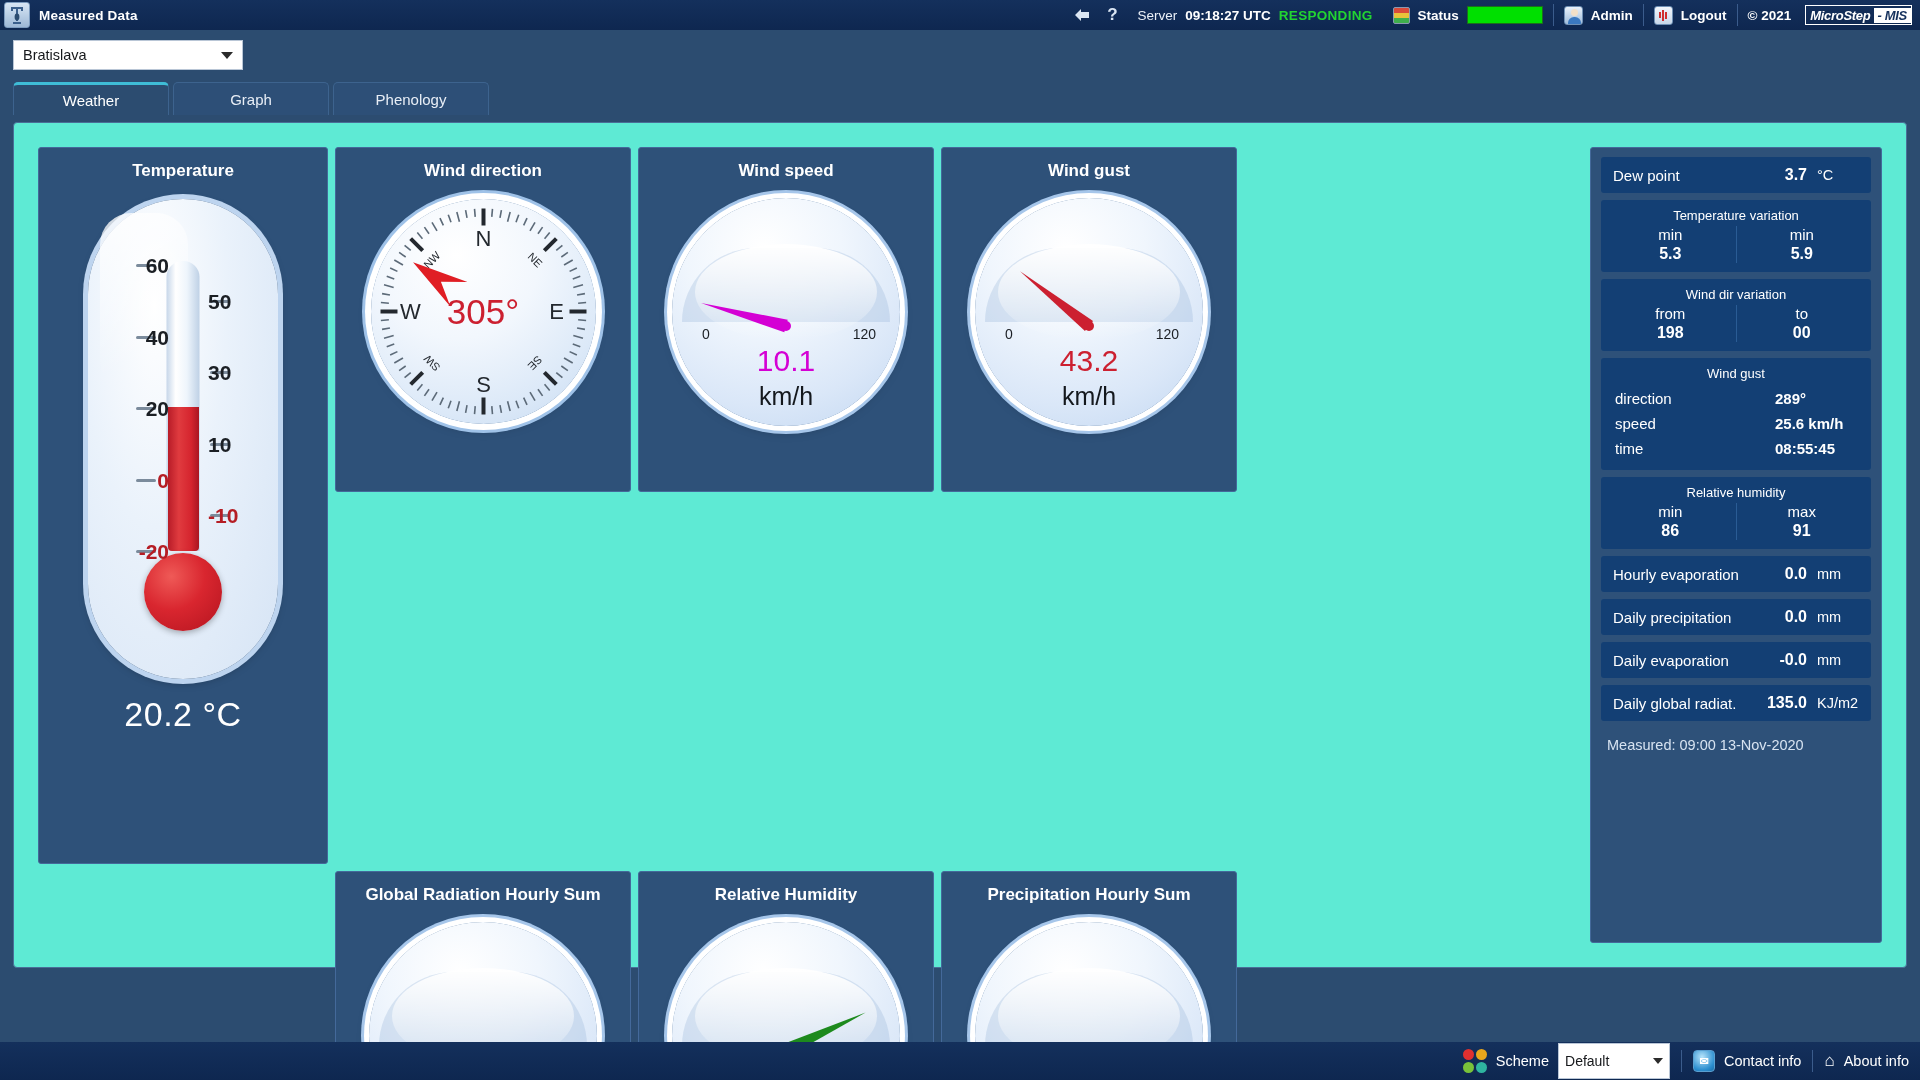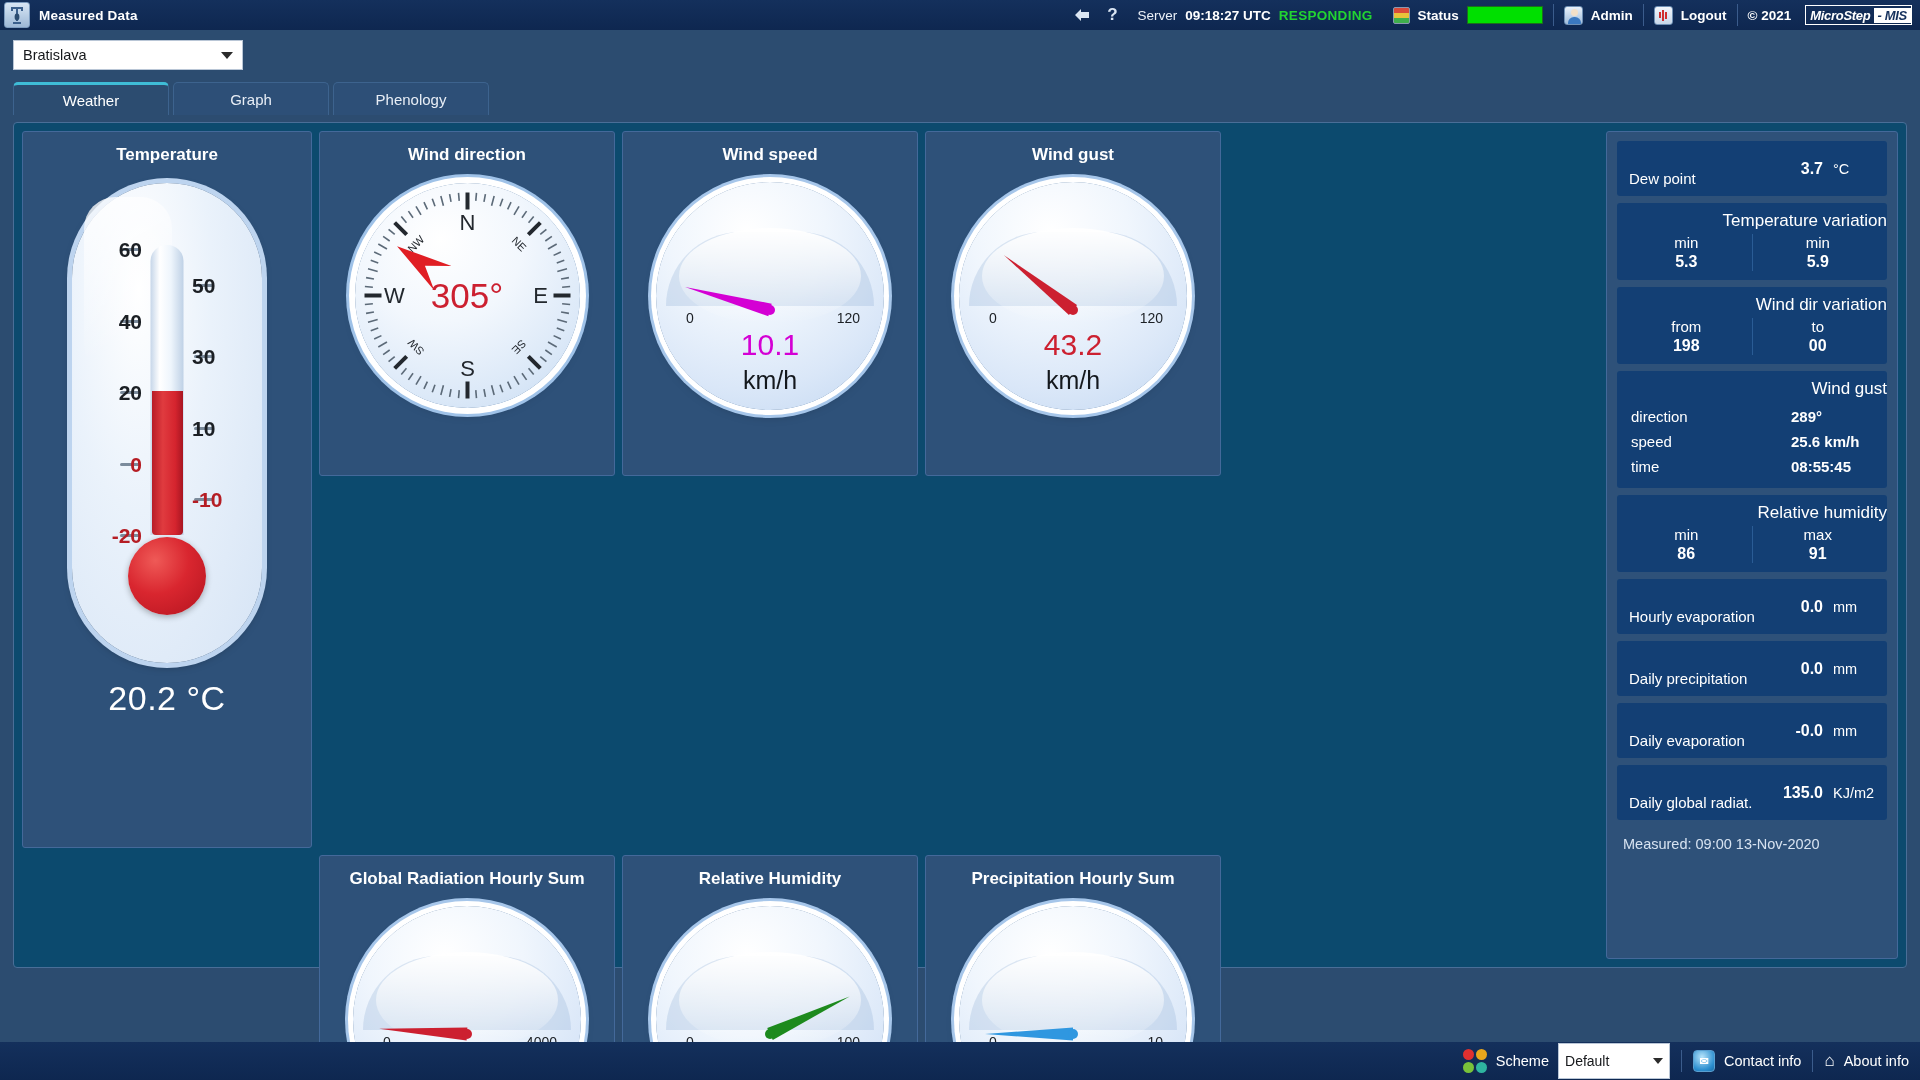--- a/index.html
+++ b/index.html
@@ -88,22 +88,22 @@
     width: 156px; height: 33px; display: flex; align-items: center; justify-content: center;
     font-size: 15px; color: #e8eef6;
     background: #2d4f77; border-radius: 5px 5px 0 0;
     border: 1px solid #3d638e; border-bottom: none;
   }
   .tab.active { background: #2c4c70; border-top: 3px solid #3fbcd6; color: #ffffff; }
 
   
   .main {
     margin: 7px 13px 0 13px; height: 846px;
-    background: #0c4a6e; border: 1px solid #4a6e97; border-radius: 4px;
-    padding: 8px; display: flex; gap: 18px;
+    background: #5eead4; border: 1px solid #4a6e97; border-radius: 4px;
+    padding: 24px; display: flex; gap: 18px;
   }
   .grid-left { flex: 1; display: flex; flex-direction: column; gap: 7px; }
   .row { display: flex; gap: 7px; }
   .panel {
     background: #2e5179; border: 1px solid #44699a; border-radius: 3px;
     display: flex; flex-direction: column; align-items: center; position: relative;
   }
   .panel-title {
     color: #ffffff; font-size: 17px; font-weight: bold;
     margin-top: 13px; text-align: center;
@@ -144,21 +144,21 @@
     box-shadow: 0 2px 6px rgba(0,0,0,.3);
   }
   .ticks { position: absolute; inset: 0; }
   .tick-row { position: absolute; width: 100%; height: 0; }
   .tick-row .tk { position: absolute; width: 20px; height: 3px; background: #7b8b9c; border-radius: 2px; }
   .tick-row .lbl {
     position: absolute; font-size: 21px; font-weight: bold; color: #1b1f24;
     transform: translateY(-50%); top: 1px;
   }
   .tick-row.left .tk { left: 48px; top: -1px; }
-  .tick-row.left .lbl { right: 120px; }
+  .tick-row.left .lbl { right: 109px; }
   .tick-row.right .tk { right: 48px; top: -1px; }
   .tick-row.right .lbl { left: 120px; }
   .lbl.cold { color: #b51d24; }
   .temp-readout {
     color: #ffffff; font-size: 34px; margin-top: 16px; letter-spacing: .5px;
   }
 
   
   .compass { position: relative; width: 225px; height: 225px; margin-top: 18px; }
   .compass .dial {
@@ -208,24 +208,24 @@
   .side {
     width: 292px; background: #2e5179; border: 1px solid #44699a; border-radius: 3px;
     padding: 9px 10px; display: flex; flex-direction: column; gap: 7px;
   }
   .s-card {
     background: #133f74; border-radius: 3px; color: #ffffff;
   }
   .s-simple {
     display: flex; align-items: center; padding: 9px 12px; font-size: 15px;
   }
-  .s-simple .k { flex: 1; margin-top: 20px; }
+  .s-simple .k { flex: 1; }
   .s-simple .v { font-weight: bold; font-size: 16px; text-align: right; width: 68px; }
   .s-simple .u { width: 52px; text-align: left; padding-left: 10px; font-size: 14.5px; }
-  .s-head { text-align: right; font-size: 17px; padding: 8px 0 3px; }
+  .s-head { text-align: center; font-size: 13px; padding: 8px 0 3px; }
   .s-two { display: flex; padding: 0 4px 9px; }
   .s-two .col { flex: 1; text-align: center; }
   .s-two .col + .col { border-left: 1px solid #2a5c95; }
   .s-two .cl { font-size: 15px; }
   .s-two .cv { font-size: 16px; font-weight: bold; margin-top: 2px; }
   .s-rows { padding: 2px 14px 9px; }
   .s-rows .r { display: flex; font-size: 15px; line-height: 25px; }
   .s-rows .r .k { width: 120px; }
   .s-rows .r .v { font-weight: bold; margin-left: 40px; }
   .s-measured { font-size: 14.5px; color: #d7e3f1; padding: 9px 4px 0 6px; }

